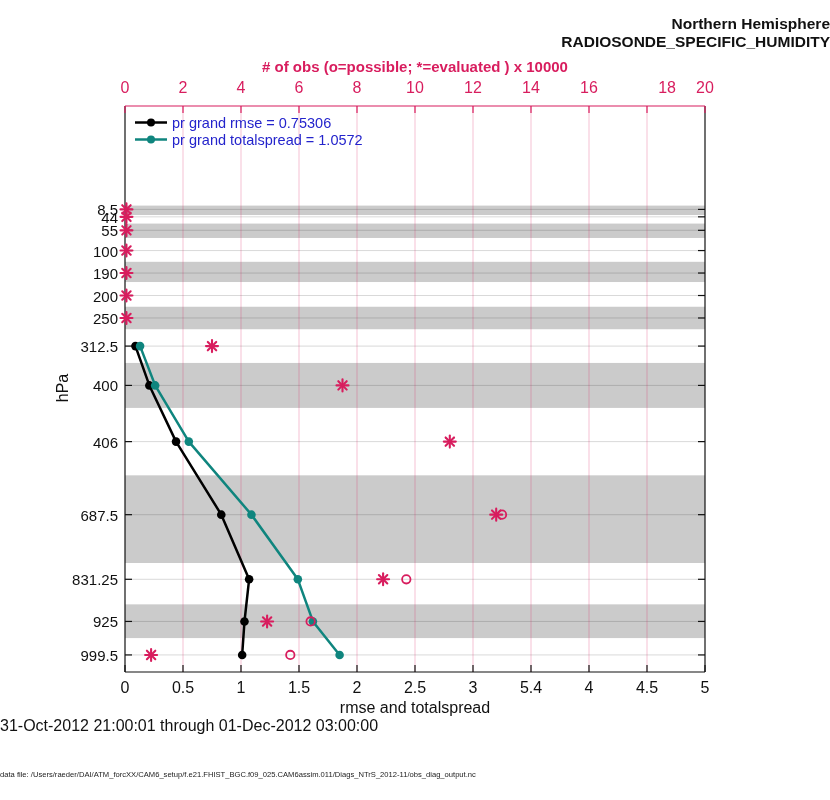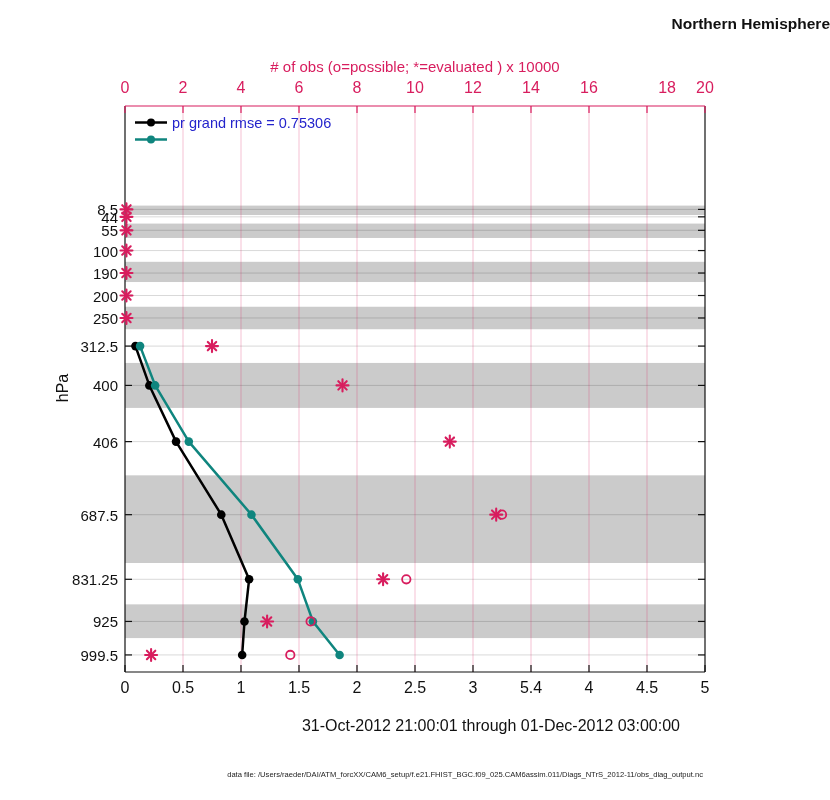--- a/index.html
+++ b/index.html
@@ -1,23 +1,23 @@
 <!DOCTYPE html>
 <html><head>
 <meta charset="utf-8">
 <style>
   html,body{margin:0;padding:0;background:#ffffff;}
   #fig{position:relative;width:830px;height:800px;background:#ffffff;overflow:hidden;
        font-family:"Liberation Sans", sans-serif;}
   .abs{position:absolute;}
   .title-line{left:0;width:830px;text-align:right;font-weight:bold;font-size:15.5px;color:#111;}
-  .obs-label{left:0;width:830px;text-align:center;font-size:15px;color:#d81d5e;}
+  .obs-label{left:0;width:830px;text-align:center;font-size:15px;color:#d81d5e;font-weight:bold;}
   .xlabel{left:0;width:830px;text-align:center;font-size:16px;color:#111;}
-  .date-line{left:0;width:680px;text-align:right;font-size:16px;color:#111;}
-  .datafile{left:0;width:703px;text-align:right;font-size:7.6px;color:#222;letter-spacing:0;}
+  .date-line{left:0;width:680px;text-align:left;font-size:16px;color:#111;}
+  .datafile{left:0;width:703px;text-align:left;font-size:7.6px;color:#222;letter-spacing:0;}
   .ylabel{left:42px;top:380px;width:40px;height:16px;font-size:16px;color:#111;text-align:center;
           transform:rotate(-90deg);}
   .legend-text{font-size:14.5px;color:#2424cc;white-space:nowrap;}
   .tick-bottom{position:absolute;width:58px;text-align:center;font-size:16px;color:#111;}
   .tick-top{position:absolute;width:58px;text-align:center;font-size:16px;color:#d81d5e;}
   .tick-y{position:absolute;left:0;width:118px;text-align:right;font-size:15px;color:#111;}
   svg{position:absolute;left:0;top:0;}
 </style>
 </head>
 <body>
@@ -213,23 +213,25 @@
       <circle cx="406.29999999999995" cy="579.29675" r="4.2" fill="none" stroke="#d81d5e" stroke-width="1.8"></circle>
       <circle cx="310.6" cy="621.443" r="4.2" fill="none" stroke="#d81d5e" stroke-width="1.8"></circle>
       <circle cx="290.3" cy="654.93522" r="4.2" fill="none" stroke="#d81d5e" stroke-width="1.8"></circle>
       <line x1="135" x2="167" y1="122.5" y2="122.5" stroke="#000000" stroke-width="2.5"></line>
       <circle cx="151" cy="122.5" r="4" fill="#000000"></circle>
       <line x1="135" x2="167" y1="139.5" y2="139.5" stroke="#0f857e" stroke-width="2.5"></line>
       <circle cx="151" cy="139.5" r="4" fill="#0f857e"></circle>
     </svg>
 
   <div class="abs title-line" style="top:15px;">Northern Hemisphere</div>
+  <div class="abs title-line" style="top:33px;">RADIOSONDE_SPECIFIC_HUMIDITY</div>
   <div class="abs obs-label" style="top:58px;"># of obs (o=possible; *=evaluated ) x 10000</div>
 
   <div class="abs legend-text" style="left:172px;top:115px;">pr grand rmse = 0.75306</div>
+  <div class="abs legend-text" style="left:172px;top:132px;">pr grand totalspread = 1.0572</div>
 
   <div id="ticks-top">
       <div class="abs tick-top" style="left: 96px; top: 79px;">0</div>
       <div class="abs tick-top" style="left: 154px; top: 79px;">2</div>
       <div class="abs tick-top" style="left: 212px; top: 79px;">4</div>
       <div class="abs tick-top" style="left: 270px; top: 79px;">6</div>
       <div class="abs tick-top" style="left: 328px; top: 79px;">8</div>
       <div class="abs tick-top" style="left: 386px; top: 79px;">10</div>
       <div class="abs tick-top" style="left: 444px; top: 79px;">12</div>
       <div class="abs tick-top" style="left: 502px; top: 79px;">14</div>
@@ -261,15 +263,16 @@
       <div class="tick-y" style="left: 0px; top: 338.087px;">312.5</div>
       <div class="tick-y" style="left: 0px; top: 377.424px;">400</div>
       <div class="tick-y" style="left: 0px; top: 433.619px;">406</div>
       <div class="tick-y" style="left: 0px; top: 506.673px;">687.5</div>
       <div class="tick-y" style="left: 0px; top: 571.297px;">831.25</div>
       <div class="tick-y" style="left: 0px; top: 613.443px;">925</div>
       <div class="tick-y" style="left: 0px; top: 646.935px;">999.5</div>
     </div>
 
   <div class="abs ylabel">hPa</div>
+  <div class="abs xlabel" style="top:699px;">rmse and totalspread</div>
   <div class="abs date-line" style="top:717px;">31-Oct-2012 21:00:01 through 01-Dec-2012 03:00:00</div>
   <div class="abs datafile" style="top:770px;">data file: /Users/raeder/DAI/ATM_forcXX/CAM6_setup/f.e21.FHIST_BGC.f09_025.CAM6assim.011/Diags_NTrS_2012-11/obs_diag_output.nc</div>
 </div>
 
 </body></html>

